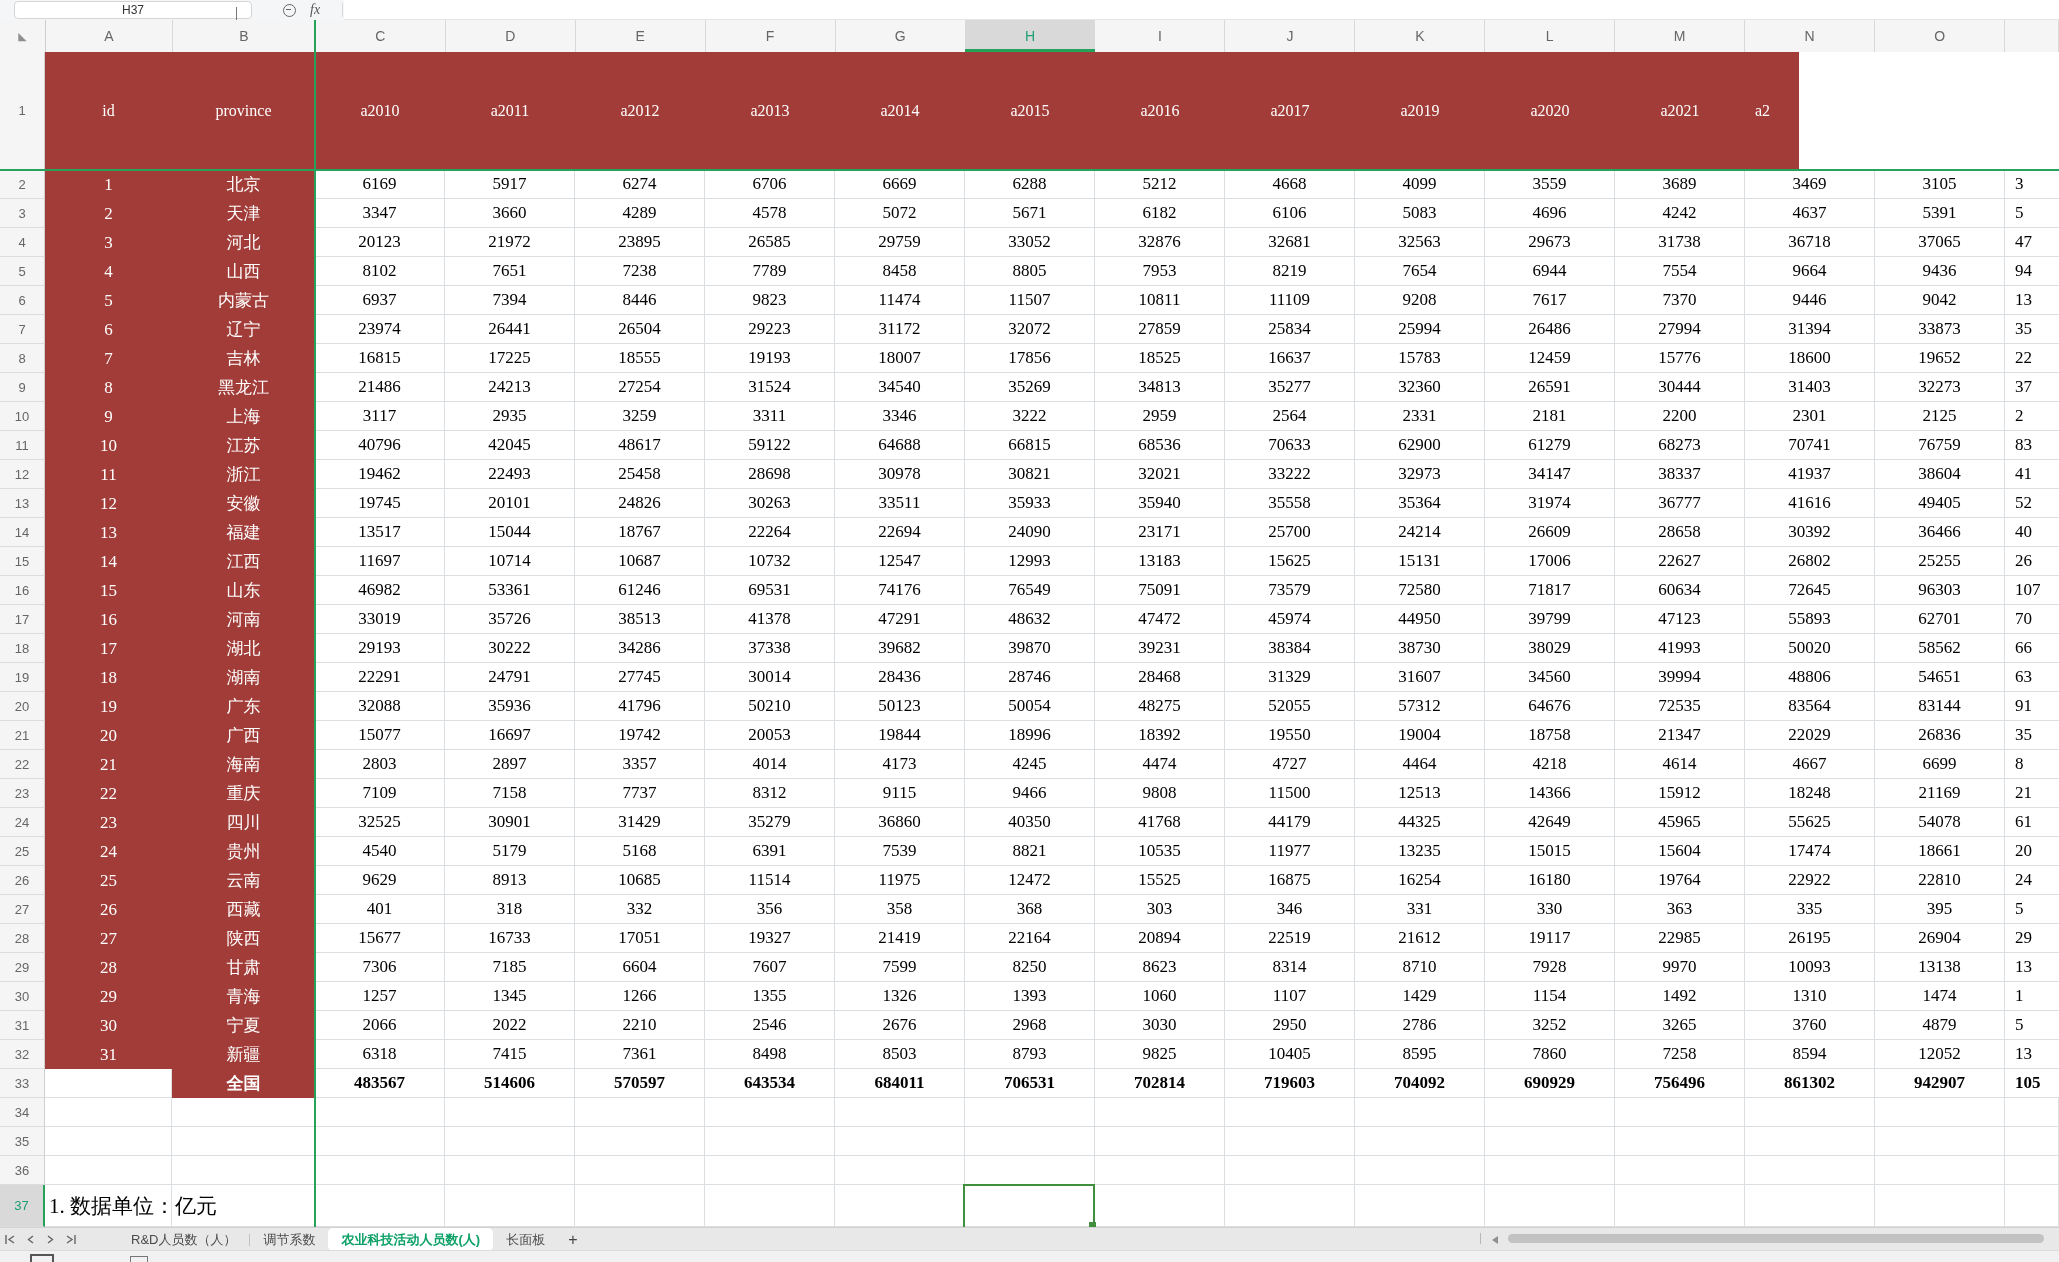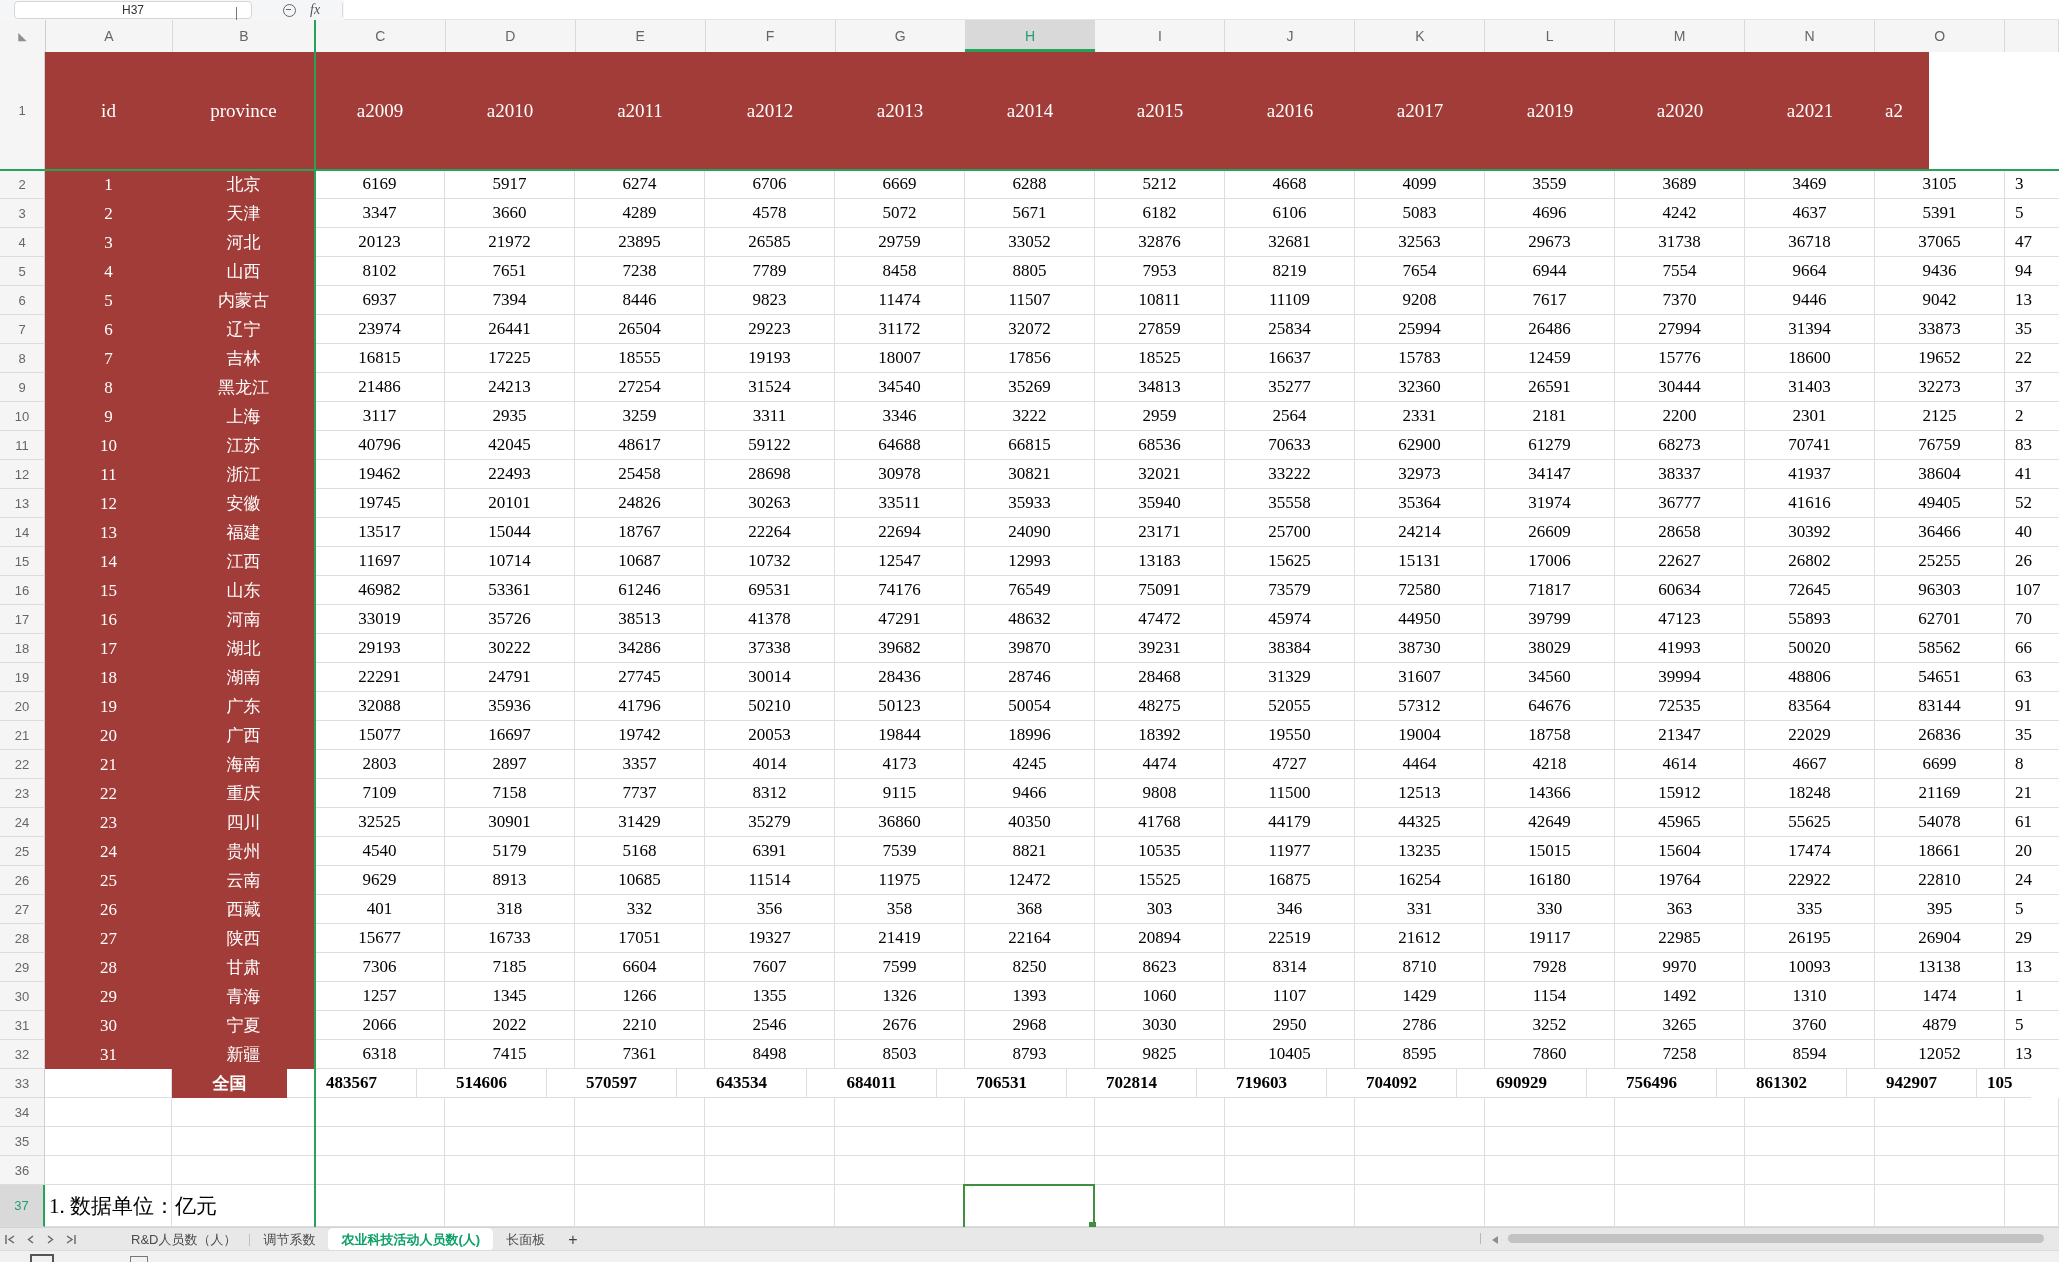--- a/index.html
+++ b/index.html
@@ -37,21 +37,21 @@
           display:flex;align-items:center;justify-content:center;font-size:13px;color:#666;
           background:#f5f5f6;box-sizing:border-box}
   .rowhdr.active{background:#d9d9d9;color:#1f9f76;border-right:2px solid #27a25b}
 
   #cells{left:45px;top:52px;width:2014px;height:1175px;overflow:hidden;background:#fff}
   .row{display:flex}
   .cell{box-sizing:border-box;border-right:1px solid #dcdfe2;border-bottom:1px solid #dcdfe2;
         display:flex;align-items:center;justify-content:center;background:#fff;
         font-family:"Liberation Serif",serif;font-size:17px;color:#000;overflow:hidden}
   .cell.red{background:#a13c38;color:#fff;border-right:none;border-bottom:none}
-  .cell.hdr{font-size:19px}
+  .cell.hdr{font-size:16px}
   .cell.bold{font-weight:bold}
   .cell.partial{justify-content:flex-start;padding-left:10px;border-right:none}
   .cell.note{justify-content:flex-start;padding-left:4px;font-size:21px;white-space:nowrap;
              overflow:visible;position:relative;z-index:2;background:transparent}
 
   
   #vfreeze{left:314px;top:20px;width:2px;height:1207px;background:#27a25b;z-index:5}
   #hfreeze{left:0;top:169px;width:2059px;height:2px;background:#27a25b;z-index:5}
   #hunderline{left:965px;top:49px;width:130px;height:3px;background:#27a25b;z-index:6}
   #selection{left:963px;top:1184px;width:132px;height:43px;border:2px solid #3f8f3f;
@@ -146,21 +146,20 @@
     <div class="rowhdr" style="height: 29px;">33</div>
     <div class="rowhdr" style="height: 29px;">34</div>
     <div class="rowhdr" style="height: 29px;">35</div>
     <div class="rowhdr" style="height: 29px;">36</div>
     <div class="rowhdr active" style="height: 42px;">37</div>
   </div>
 <div class="abs" id="cells">
     <div class="row" style="height: 118px;">
       <div class="cell red hdr" style="width: 127px;">id</div>
       <div class="cell red hdr" style="width: 143px;">province</div>
-      <div class="cell red hdr" style="width: 130px;">a2009</div>
       <div class="cell red hdr" style="width: 130px;">a2010</div>
       <div class="cell red hdr" style="width: 130px;">a2011</div>
       <div class="cell red hdr" style="width: 130px;">a2012</div>
       <div class="cell red hdr" style="width: 130px;">a2013</div>
       <div class="cell red hdr" style="width: 130px;">a2014</div>
       <div class="cell red hdr" style="width: 130px;">a2015</div>
       <div class="cell red hdr" style="width: 130px;">a2016</div>
       <div class="cell red hdr" style="width: 130px;">a2017</div>
       <div class="cell red hdr" style="width: 130px;">a2019</div>
       <div class="cell red hdr" style="width: 130px;">a2020</div>
@@ -720,21 +719,21 @@
       <div class="cell " style="width: 130px;">10405</div>
       <div class="cell " style="width: 130px;">8595</div>
       <div class="cell " style="width: 130px;">7860</div>
       <div class="cell " style="width: 130px;">7258</div>
       <div class="cell " style="width: 130px;">8594</div>
       <div class="cell " style="width: 130px;">12052</div>
       <div class="cell partial" style="width: 54px;">13</div>
     </div>
     <div class="row" style="height: 29px;">
       <div class="cell " style="width: 127px;"></div>
-      <div class="cell red bold" style="width: 115px;">全国</div>
+      <div class="cell red bold" style="width: 143px;">全国</div>
       <div class="cell bold" style="width: 130px;">483567</div>
       <div class="cell bold" style="width: 130px;">514606</div>
       <div class="cell bold" style="width: 130px;">570597</div>
       <div class="cell bold" style="width: 130px;">643534</div>
       <div class="cell bold" style="width: 130px;">684011</div>
       <div class="cell bold" style="width: 130px;">706531</div>
       <div class="cell bold" style="width: 130px;">702814</div>
       <div class="cell bold" style="width: 130px;">719603</div>
       <div class="cell bold" style="width: 130px;">704092</div>
       <div class="cell bold" style="width: 130px;">690929</div>

